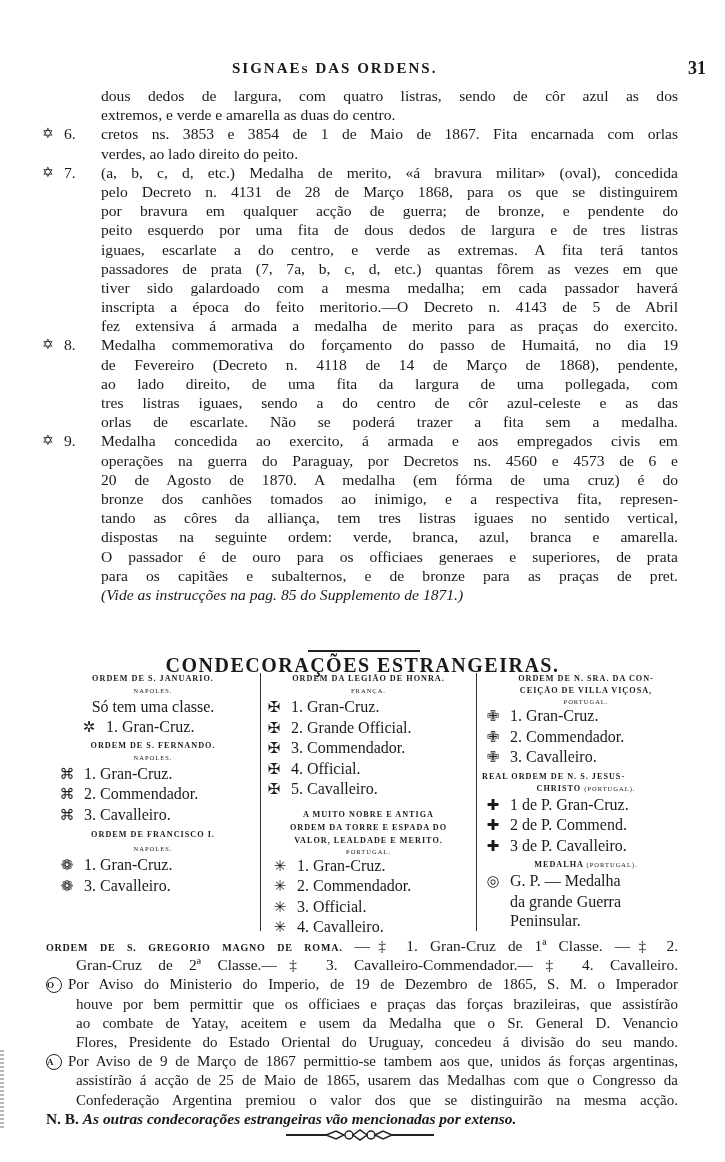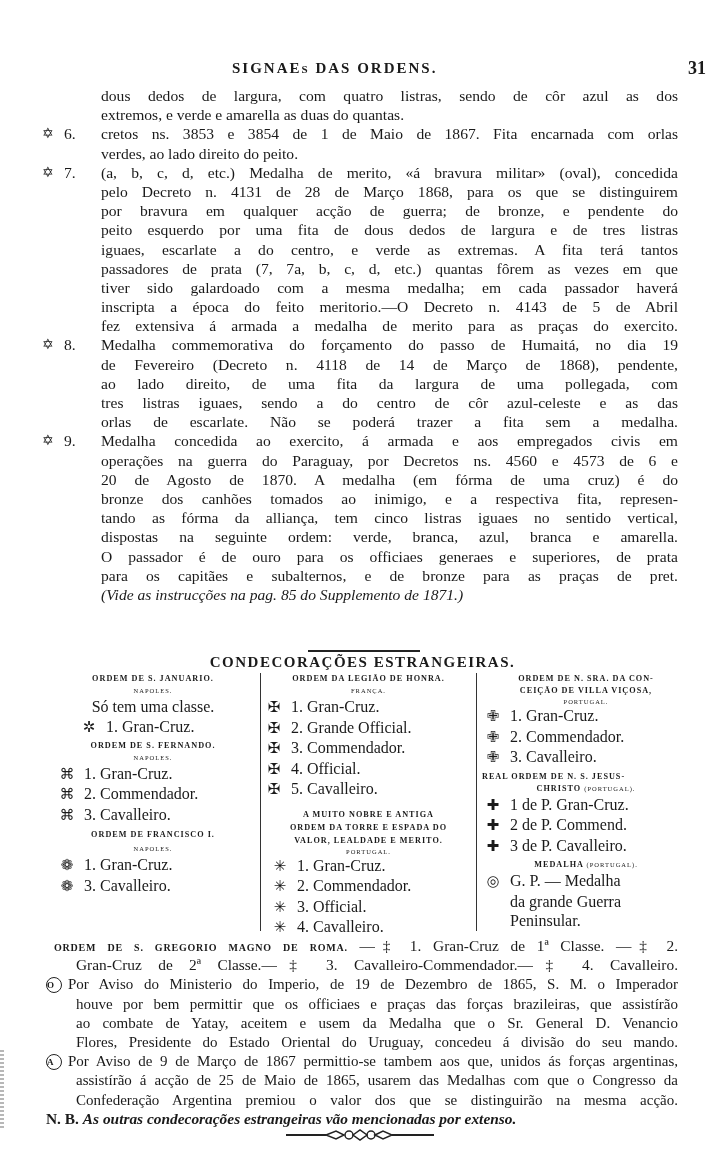--- a/index.html
+++ b/index.html
@@ -18,58 +18,58 @@
   .item { position: relative; }
   .marker { position: absolute; left: -4px; font-size: 14px; }
   .num { position: absolute; left: 18px; }
   .item .line { padding-left: 55px; }
   i { font-style: italic; }
   .last { text-align-last: left; }
 
   .rule-short { position: absolute; top: 650px; left: 308px; width: 112px; height: 2px; background: #222; }
 
   .sec-title { position: absolute; top: 654px; left: 0; width: 725px; text-align: center;
-               font-weight: bold; font-size: 15px; letter-spacing: 1.5px; }
+               font-weight: bold; font-size: 20px; letter-spacing: 1.5px; }
 
   .cols { position: absolute; top: 673px; left: 50px; width: 640px; height: 262px; }
   .col { position: absolute; top: 0; height: 262px; }
   .col1 { left: 0; width: 206px; }
   .col2 { left: 210px; width: 215px; border-left: 1.5px solid #333; border-right: 1.5px solid #333; height: 258px; }
   .col3 { left: 432px; width: 208px; }
 
   .oh { font-size: 8.2px; font-weight: bold; letter-spacing: 1px; text-align: center; line-height: 12px; text-transform: uppercase; }
   .country { font-size: 6.5px; letter-spacing: 1px; text-align: center; line-height: 12px; text-transform: uppercase; }
   .entry { font-size: 16px; line-height: 19.5px; white-space: nowrap; }
   .entry .ic { display: inline-block; width: 22px; font-size: 15px; text-align: center; margin-right: 6px; }
   .center-txt { text-align: center; font-size: 16px; line-height: 20px; }
 
   .bottom { position: absolute; left: 46px; top: 937px; width: 632px; font-size: 15.4px; line-height: 18.4px; }
   .bottom .small { font-size: 15px; }
-  .bottom .oh-inline { font-size: 10px; font-weight: bold; letter-spacing: 0.8px; text-transform: uppercase; margin-left: 8px; }
+  .bottom .oh-inline { font-size: 10px; font-weight: bold; letter-spacing: 0.8px; text-transform: uppercase; }
   .ind2 { padding-left: 30px; }
   .circ { display: inline-block; width: 14px; height: 14px; border: 1.5px solid #222; border-radius: 50%;
           font-size: 9px; line-height: 14px; text-align: center; font-weight: bold; vertical-align: 1px; margin-right: 6px; }
   .nb { font-weight: bold; }
   .ornament { position: absolute; top: 1129px; left: 286px; width: 148px; height: 12px; }
   .scan-edge { position: absolute; left: 0; top: 1050px; width: 4px; height: 80px;
                background: repeating-linear-gradient(180deg, #888 0 2px, #fff 2px 4px); opacity: 0.6; }
 </style>
 </head>
 <body>
 
 <div class="page">
 
   <div class="header">
     <span class="title">SIGNAEs DAS ORDENS.</span>
     <span class="pnum">31</span>
   </div>
 
   <div class="body">
     <div class="line indent">dous dedos de largura, com quatro listras, sendo de côr azul as dos</div>
-    <div class="line indent last">extremos, e verde e amarella as duas do quantas.</div>
+    <div class="line indent last">extremos, e verde e amarella as duas do centro.</div>
 
     <div class="item">
       <span class="marker">✡</span>
       <span class="num">6.</span>
       <div class="line">cretos ns. 3853 e 3854 de 1 de Maio de 1867. Fita encarnada com orlas</div>
       <div class="line last">verdes, ao lado direito do peito.</div>
     </div>
 
     <div class="item">
       <span class="marker">✡</span>
@@ -95,21 +95,21 @@
       <div class="line">orlas de escarlate. Não se poderá trazer a fita sem a medalha.</div>
     </div>
 
     <div class="item">
       <span class="marker">✡</span>
       <span class="num">9.</span>
       <div class="line">Medalha concedida ao exercito, á armada e aos empregados civis em</div>
       <div class="line">operações na guerra do Paraguay, por Decretos ns. 4560 e 4573 de 6 e</div>
       <div class="line">20 de Agosto de 1870. A medalha (em fórma de uma cruz) é do</div>
       <div class="line">bronze dos canhões tomados ao inimigo, e a respectiva fita, represen-</div>
-      <div class="line">tando as fórma da alliança, tem cinco listras iguaes no sentido vertical,</div>
+      <div class="line">tando as côres da alliança, tem tres listras iguaes no sentido vertical,</div>
       <div class="line">dispostas na seguinte ordem: verde, branca, azul, branca e amarella.</div>
       <div class="line">O passador é de ouro para os officiaes generaes e superiores, de prata</div>
       <div class="line">para os capitães e subalternos, e de bronze para as praças de pret.</div>
       <div class="line last" style="font-style:italic">(Vide as instrucções na pag. 85 do Supplemento de 1871.)</div>
     </div>
   </div>
 
   <div class="rule-short"></div>
   <div class="sec-title">CONDECORAÇÕES ESTRANGEIRAS.</div>
 

